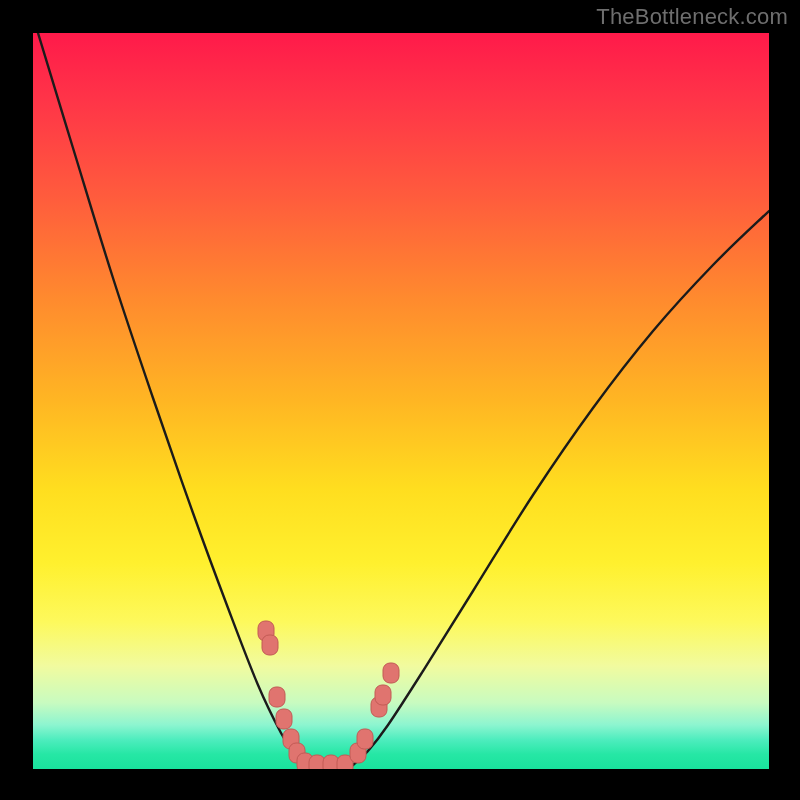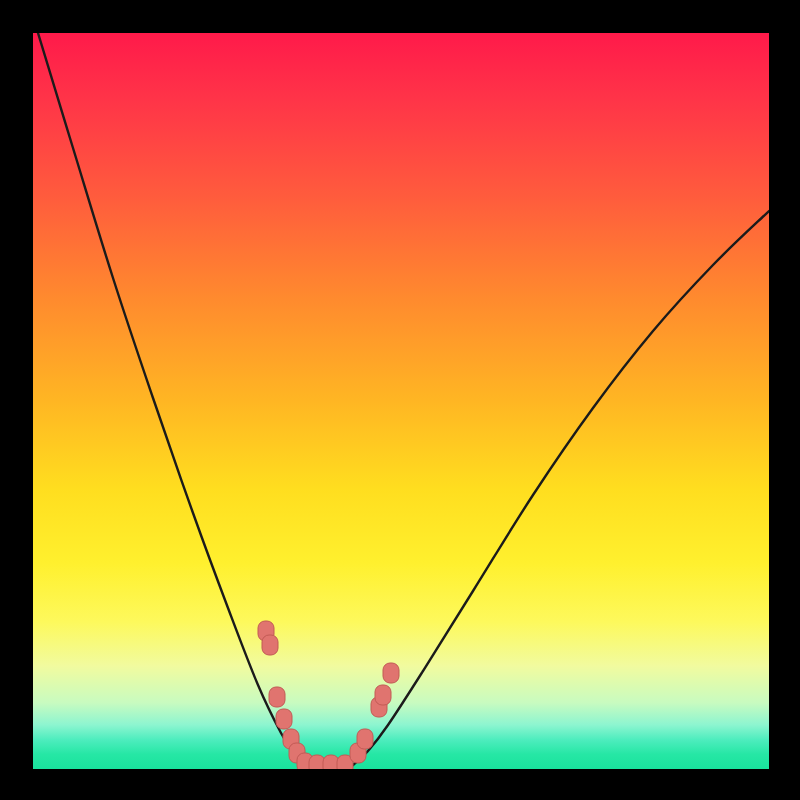--- a/index.html
+++ b/index.html
@@ -88,13 +88,14 @@
           <rect x="290" y="722" width="16" height="20" rx="7" ry="7" fill="#e0746f" stroke="#c25a55" stroke-width="1"></rect>
           <rect x="304" y="722" width="16" height="20" rx="7" ry="7" fill="#e0746f" stroke="#c25a55" stroke-width="1"></rect>
           <rect x="317" y="710" width="16" height="20" rx="7" ry="7" fill="#e0746f" stroke="#c25a55" stroke-width="1"></rect>
           <rect x="324" y="696" width="16" height="20" rx="7" ry="7" fill="#e0746f" stroke="#c25a55" stroke-width="1"></rect>
           <rect x="338" y="664" width="16" height="20" rx="7" ry="7" fill="#e0746f" stroke="#c25a55" stroke-width="1"></rect>
           <rect x="342" y="652" width="16" height="20" rx="7" ry="7" fill="#e0746f" stroke="#c25a55" stroke-width="1"></rect>
           <rect x="350" y="630" width="16" height="20" rx="7" ry="7" fill="#e0746f" stroke="#c25a55" stroke-width="1"></rect>
         </g>
     </svg>
   </div>
+  <div class="watermark">TheBottleneck.com</div>
 </div>
 
 </body></html>

